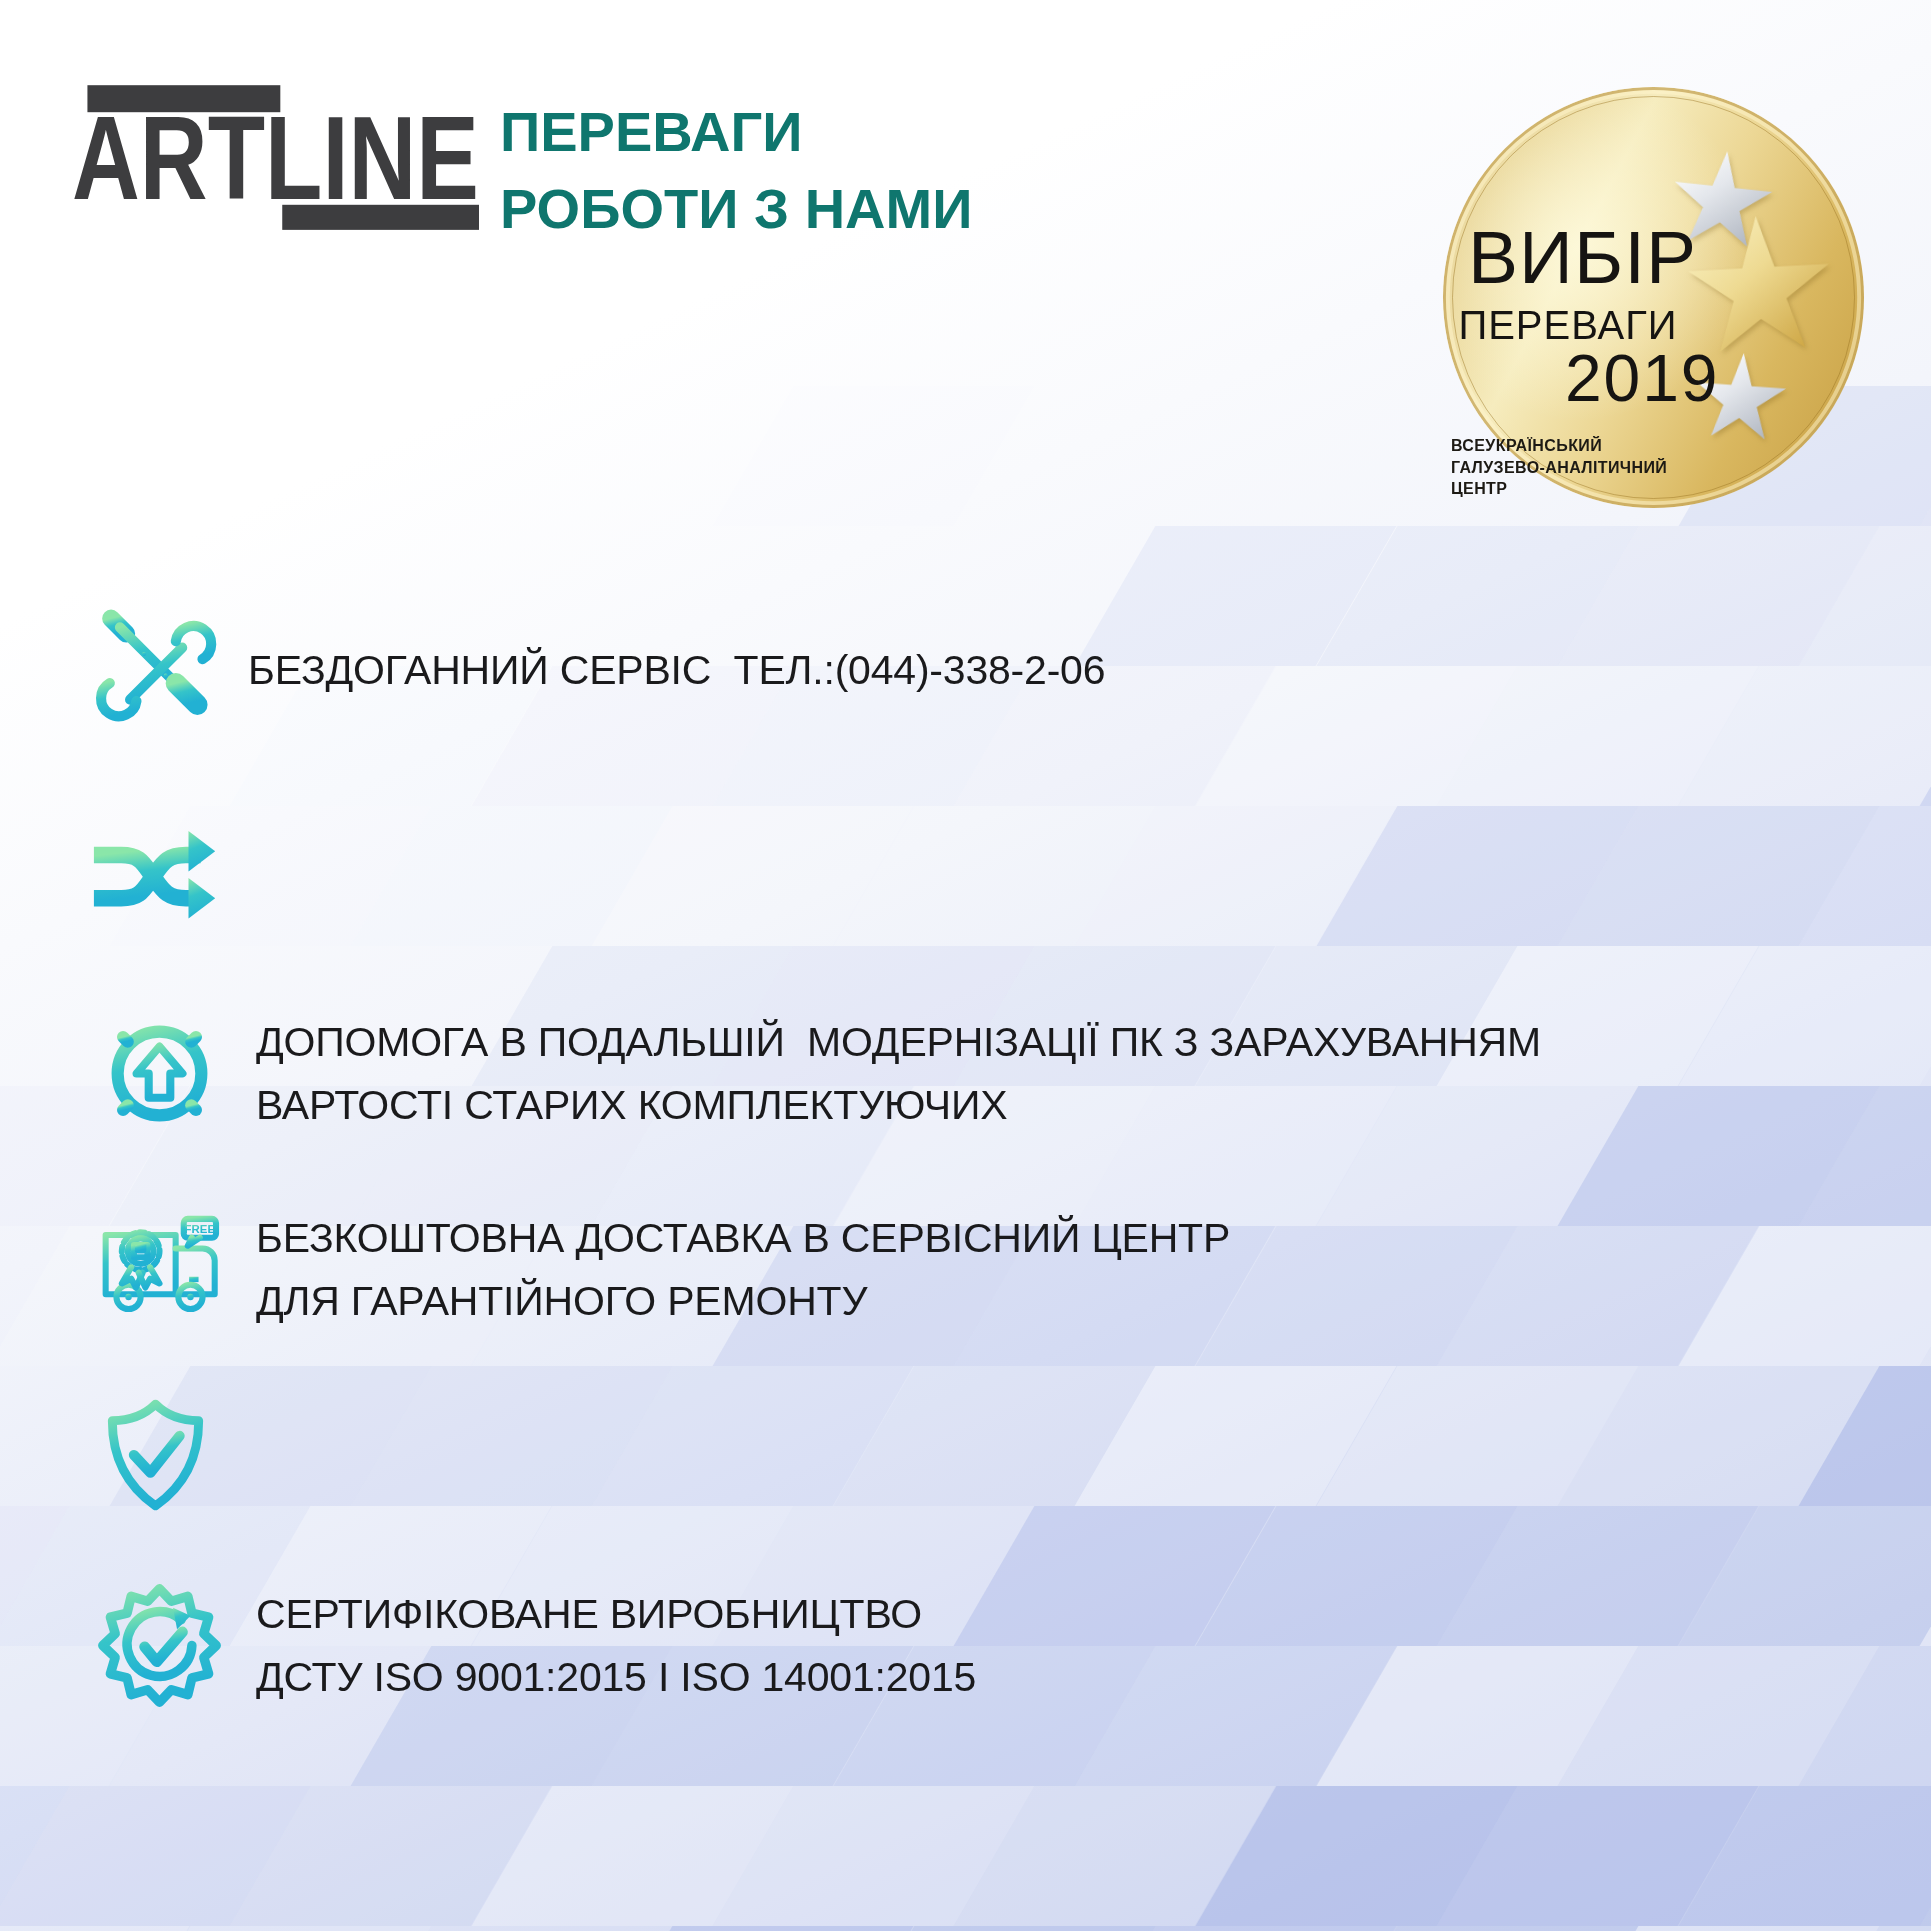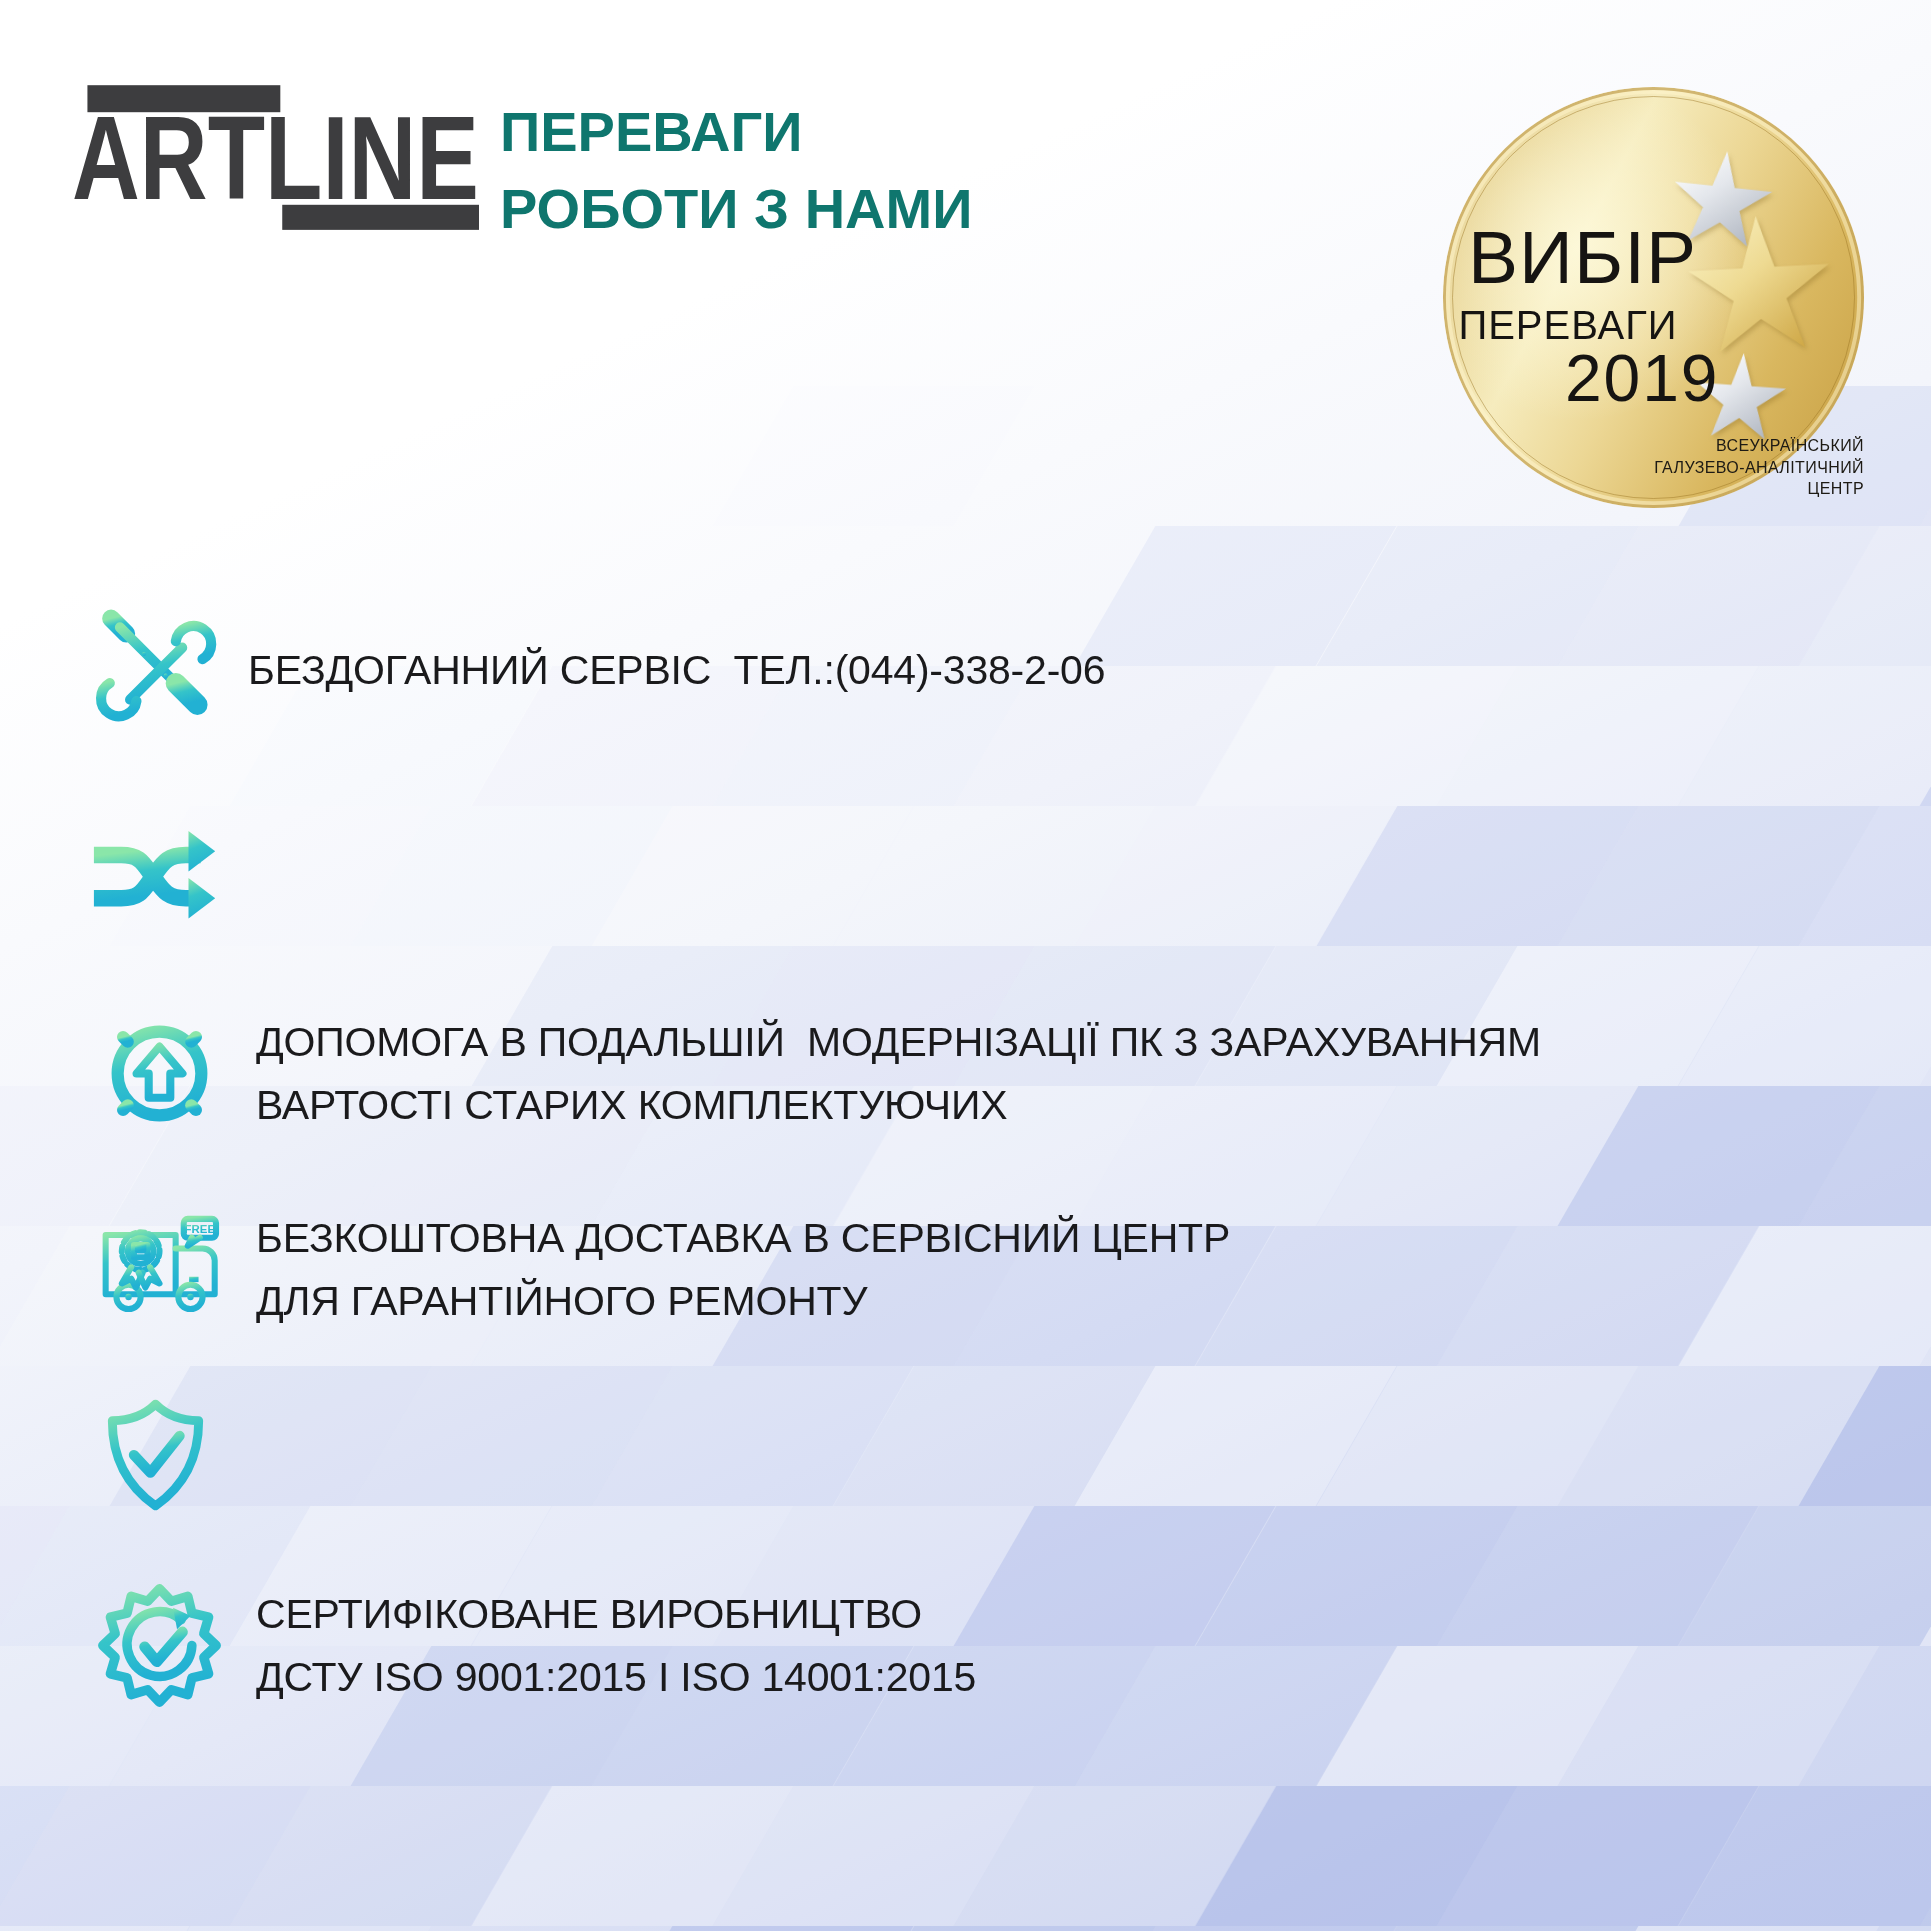--- a/index.html
+++ b/index.html
@@ -47,22 +47,22 @@
   }
   .star-silver .star-shape{background:linear-gradient(140deg,#ffffff 8%,#e4e7ec 40%,#b4bac4 82%);}
   .star-gold   .star-shape{background:linear-gradient(140deg,#faf2c4 5%,#eeda92 42%,#cfa847 85%);}
   .medal-star-1{left:228px;top:64px;width:102px;height:102px;transform:rotate(6deg);}
   .medal-star-2{left:243px;top:129px;width:147px;height:147px;transform:rotate(-3deg);}
   .medal-star-3{left:251px;top:266px;width:93px;height:93px;transform:rotate(4deg);}
   .medal-line1{position:absolute;left:25px;top:127px;z-index:3;font-size:75px;color:#161412;letter-spacing:1px;}
   .medal-line2{position:absolute;left:15.4px;top:216px;z-index:3;font-size:40px;color:#161412;letter-spacing:1px;}
   .medal-year {position:absolute;left:122px;top:253px;z-index:3;font-size:66px;color:#161412;letter-spacing:1.9px;}
   .medal-org{
-    position:absolute;left:0;top:348px;width:100%;z-index:3;text-align:right;
-    font-size:16px;font-weight:normal;line-height:1.35;color:#1d1a14;letter-spacing:0.4px;
+    position:absolute;left:8px;top:348px;width:100%;z-index:3;text-align:left;
+    font-size:16px;font-weight:bold;line-height:1.35;color:#1d1a14;letter-spacing:0.4px;
   }
 
   
   .benefit{position:absolute;left:92px;z-index:5;display:flex;align-items:center;gap:29px;}
   .benefit-icon{flex:0 0 auto;display:block;}
   .benefit-text{
     font-size:41px;color:#1a1a1c;letter-spacing:-0.2px;line-height:63px;white-space:pre;
   }
   .b1{top:607px;} .b2{top:817px;} .b3{top:1006px;} .b4{top:1200px;} .b5{top:1390px;} .b6{top:1578px;}
 </style>

